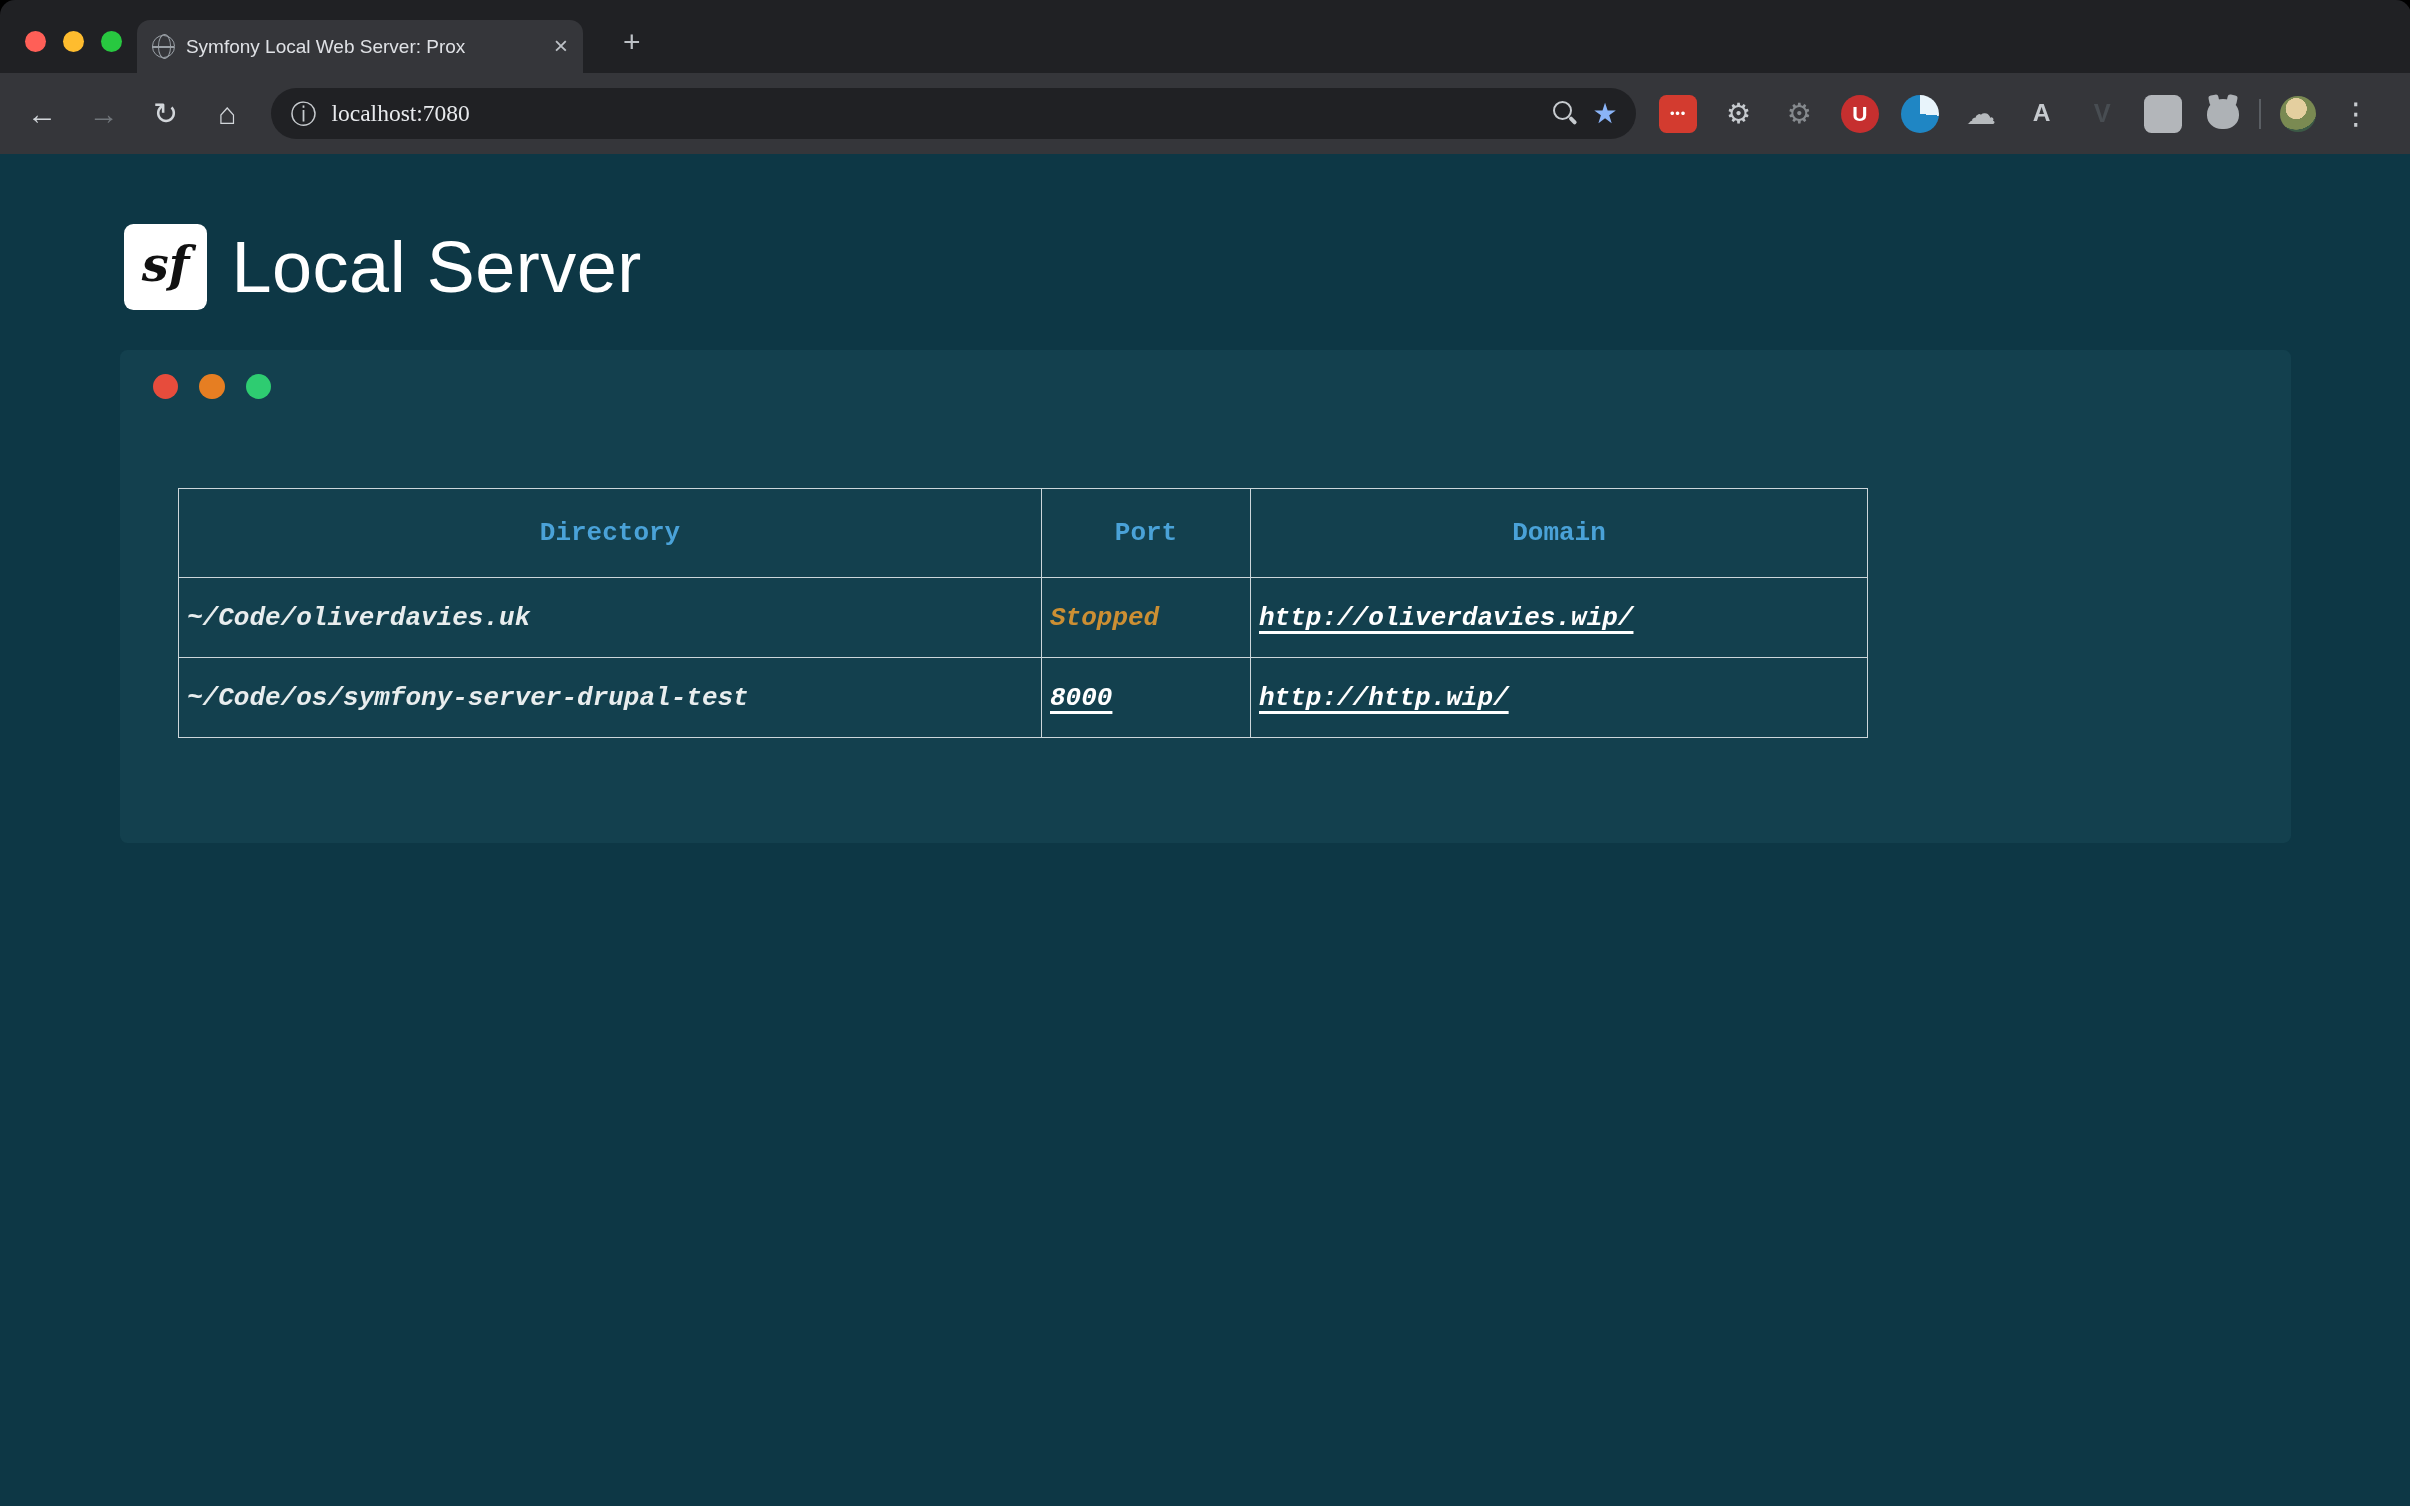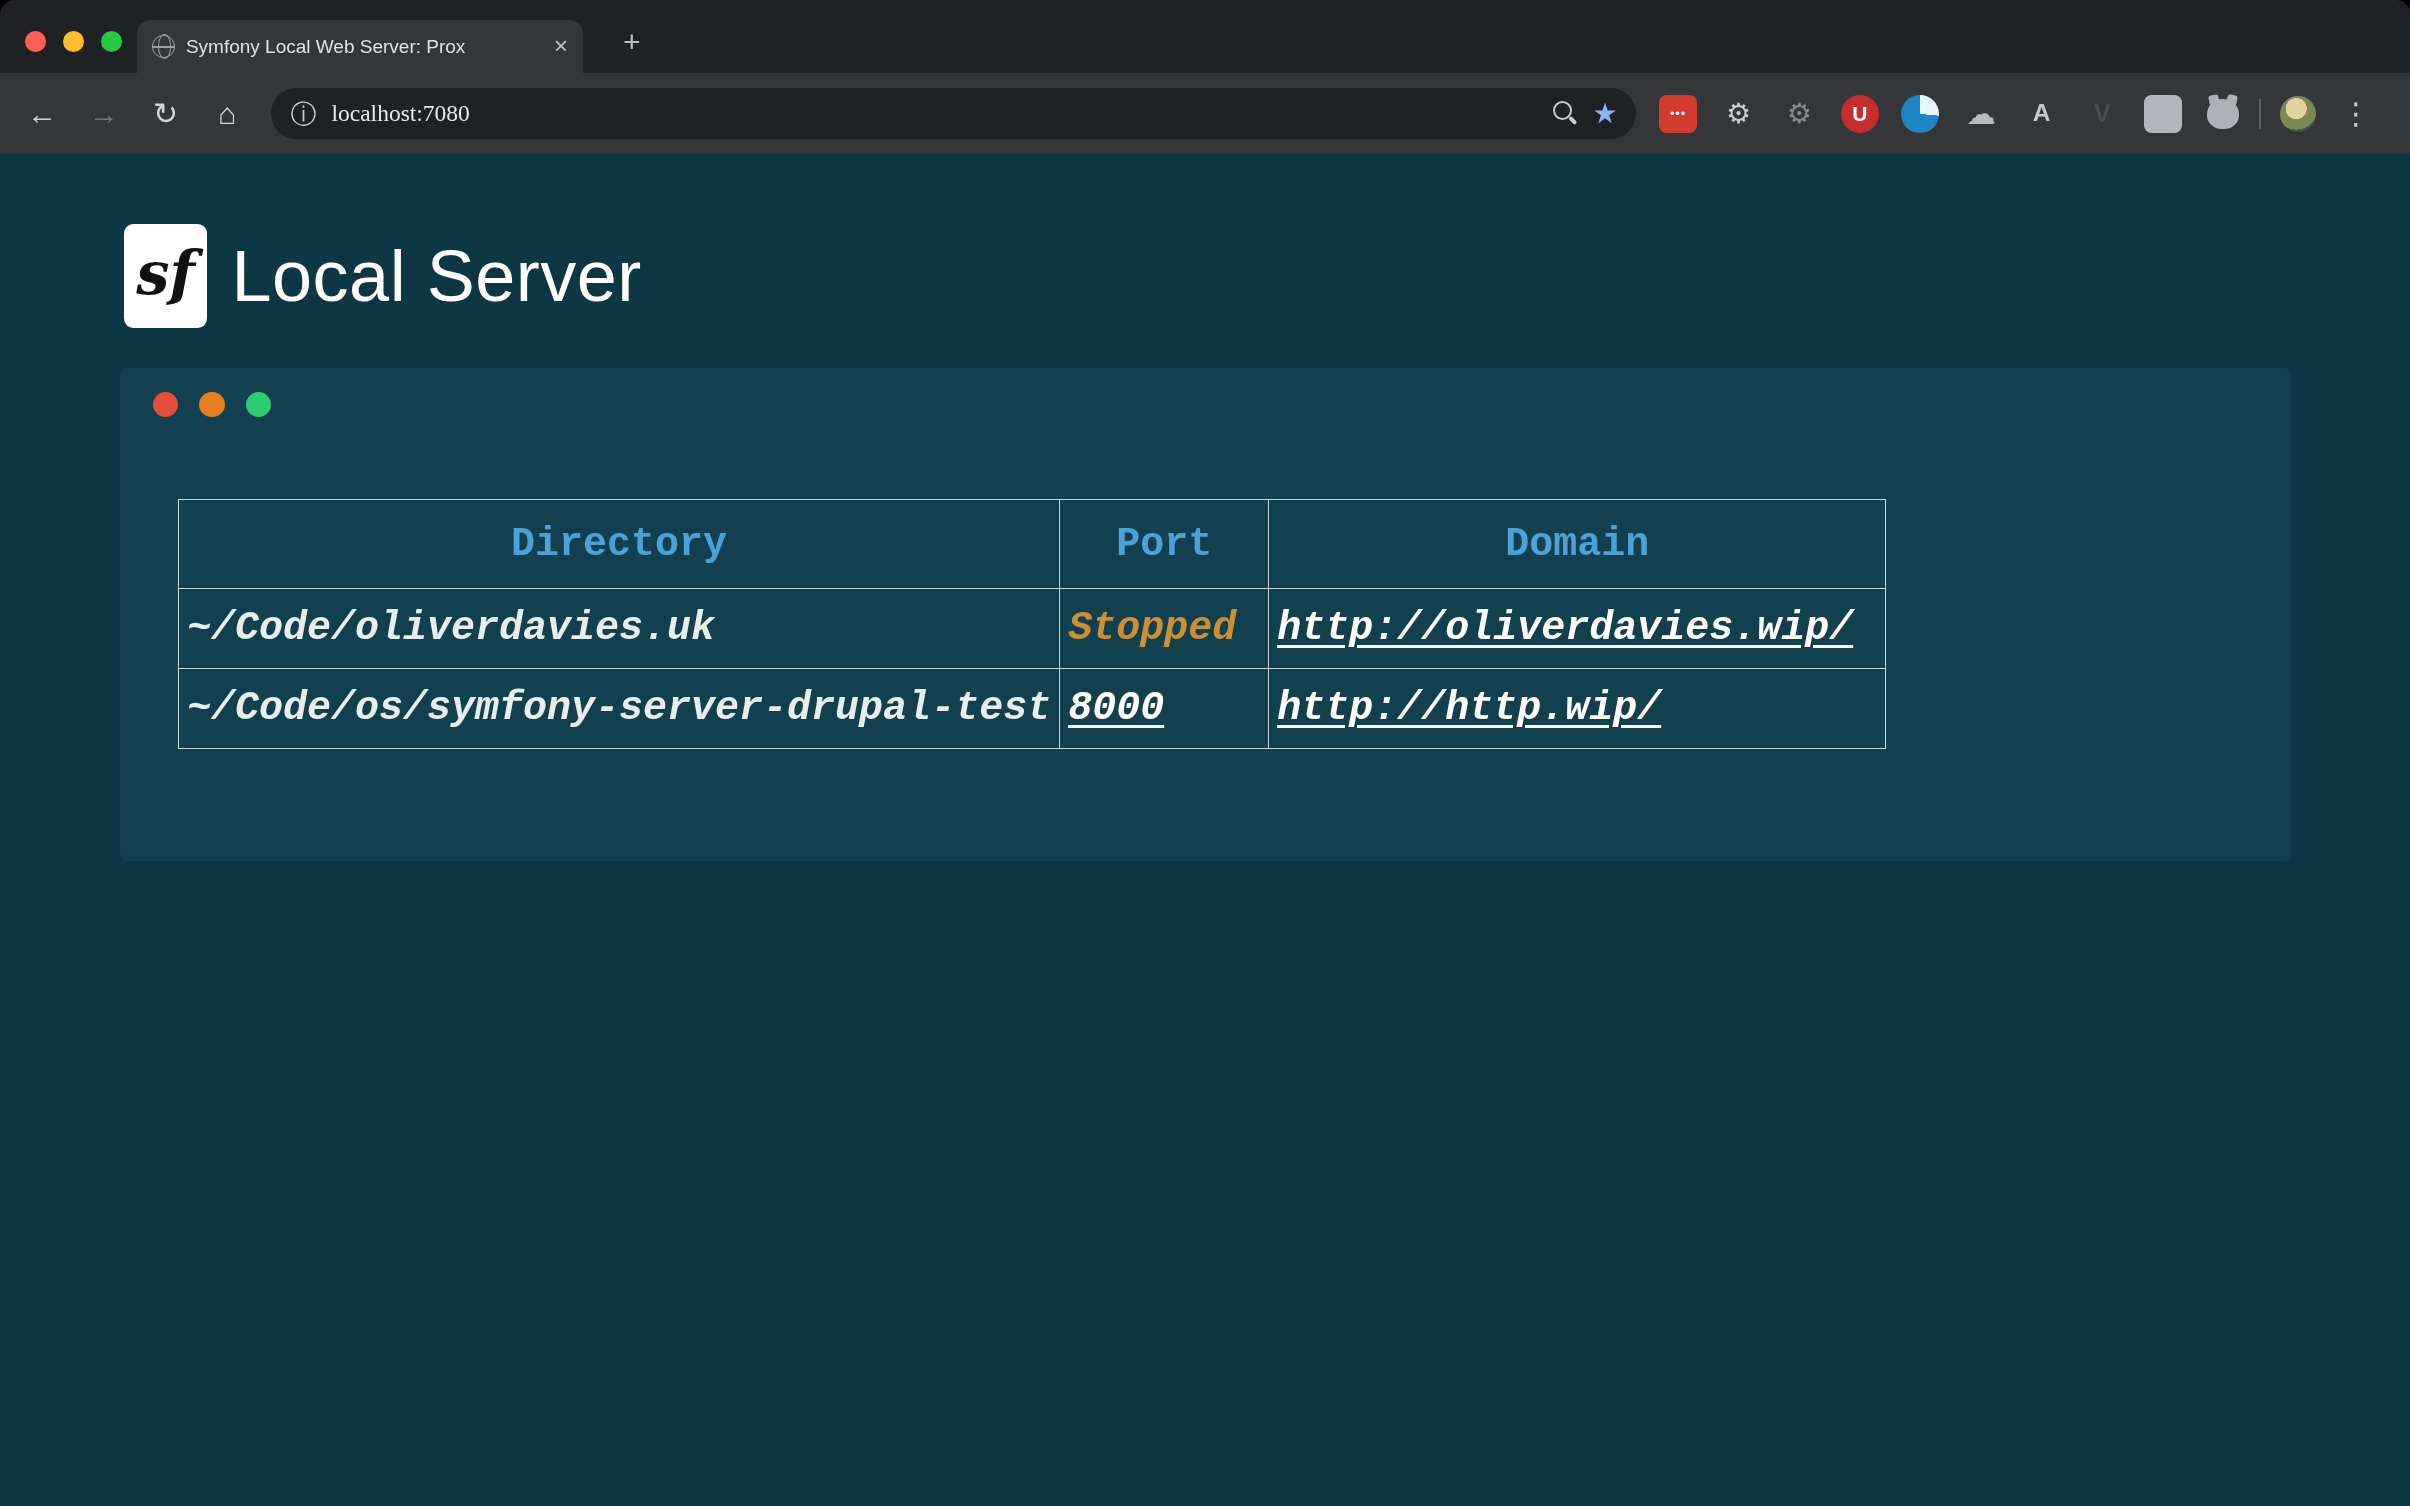--- a/index.html
+++ b/index.html
@@ -64,33 +64,33 @@
   .octo-head::before{left:1.9px;transform:rotate(-12deg);}
   .octo-head::after{right:1.9px;transform:rotate(12deg);}
   .sep{width:1.9px;height:30px;background:#5a5e63;margin-left:17px;}
   .avatar{width:36px;height:36px;border-radius:50%;margin-left:19px;cursor:pointer;
           background:radial-gradient(circle at 45% 35%,#e4cf9f 0 34%,#7a8a52 35% 68%,#3c5a46 69%);}
   .menu-btn{margin-left:17px;font-size:30px;color:#c7cbcf;cursor:pointer;padding:0 7.5px;}
 
   
   .content{flex:1;background:#0d3745;position:relative;}
   .brand{display:flex;align-items:center;gap:24.5px;padding:70px 0 0 124px;}
-  .logo{width:83px;height:104px;background:#fff;border-radius:9.4px;display:flex;align-items:center;justify-content:center;
-        font-family:"DejaVu Serif",serif;font-style:italic;font-weight:700;font-size:59px;color:#111;padding-bottom:5.6px;}
+  .logo{width:83px;height:86px;background:#fff;border-radius:9.4px;display:flex;align-items:center;justify-content:center;
+        font-family:"DejaVu Serif",serif;font-style:italic;font-weight:700;font-size:48px;color:#111;padding-bottom:5.6px;}
   .page-title{font-size:72px;color:#fff;font-weight:400;letter-spacing:0.5px;}
 
   .panel{margin:40px 0 0 120px;width:2171px;height:493px;background:#13404e;border-radius:7.5px;position:relative;}
   .panel-dots{position:absolute;top:23.5px;left:33px;display:flex;gap:21px;}
   .pd{width:25.4px;height:25.4px;border-radius:50%;}
   .pd.r{background:#e74c3c;}
   .pd.o{background:#e67e22;}
   .pd.g{background:#2ecc71;}
 
   .tablewrap{position:absolute;left:58px;top:131px;}
-  table{border-collapse:collapse;font-family:"Liberation Mono",monospace;font-weight:700;font-size:40px;}
+  table{border-collapse:collapse;font-family:"Liberation Mono",monospace;font-weight:700;font-size:26px;margin-top:7px;}
   th,td{border:1.9px solid #ccd6da;}
   th{height:89px;text-align:center;color:#4aa2d8;font-weight:700;}
   td{height:80px;padding:0 8px;white-space:nowrap;font-style:italic;}
   .c-dir{width:863px;}
   .c-port{width:209px;}
   .c-dom{width:617px;}
   td.dir{color:#e8edee;}
   .stopped{color:#cc8f33;}
   .lnk{color:#ffffff;text-decoration:underline;text-decoration-thickness:2.8px;text-underline-offset:5.6px;cursor:pointer;}
 </style>

